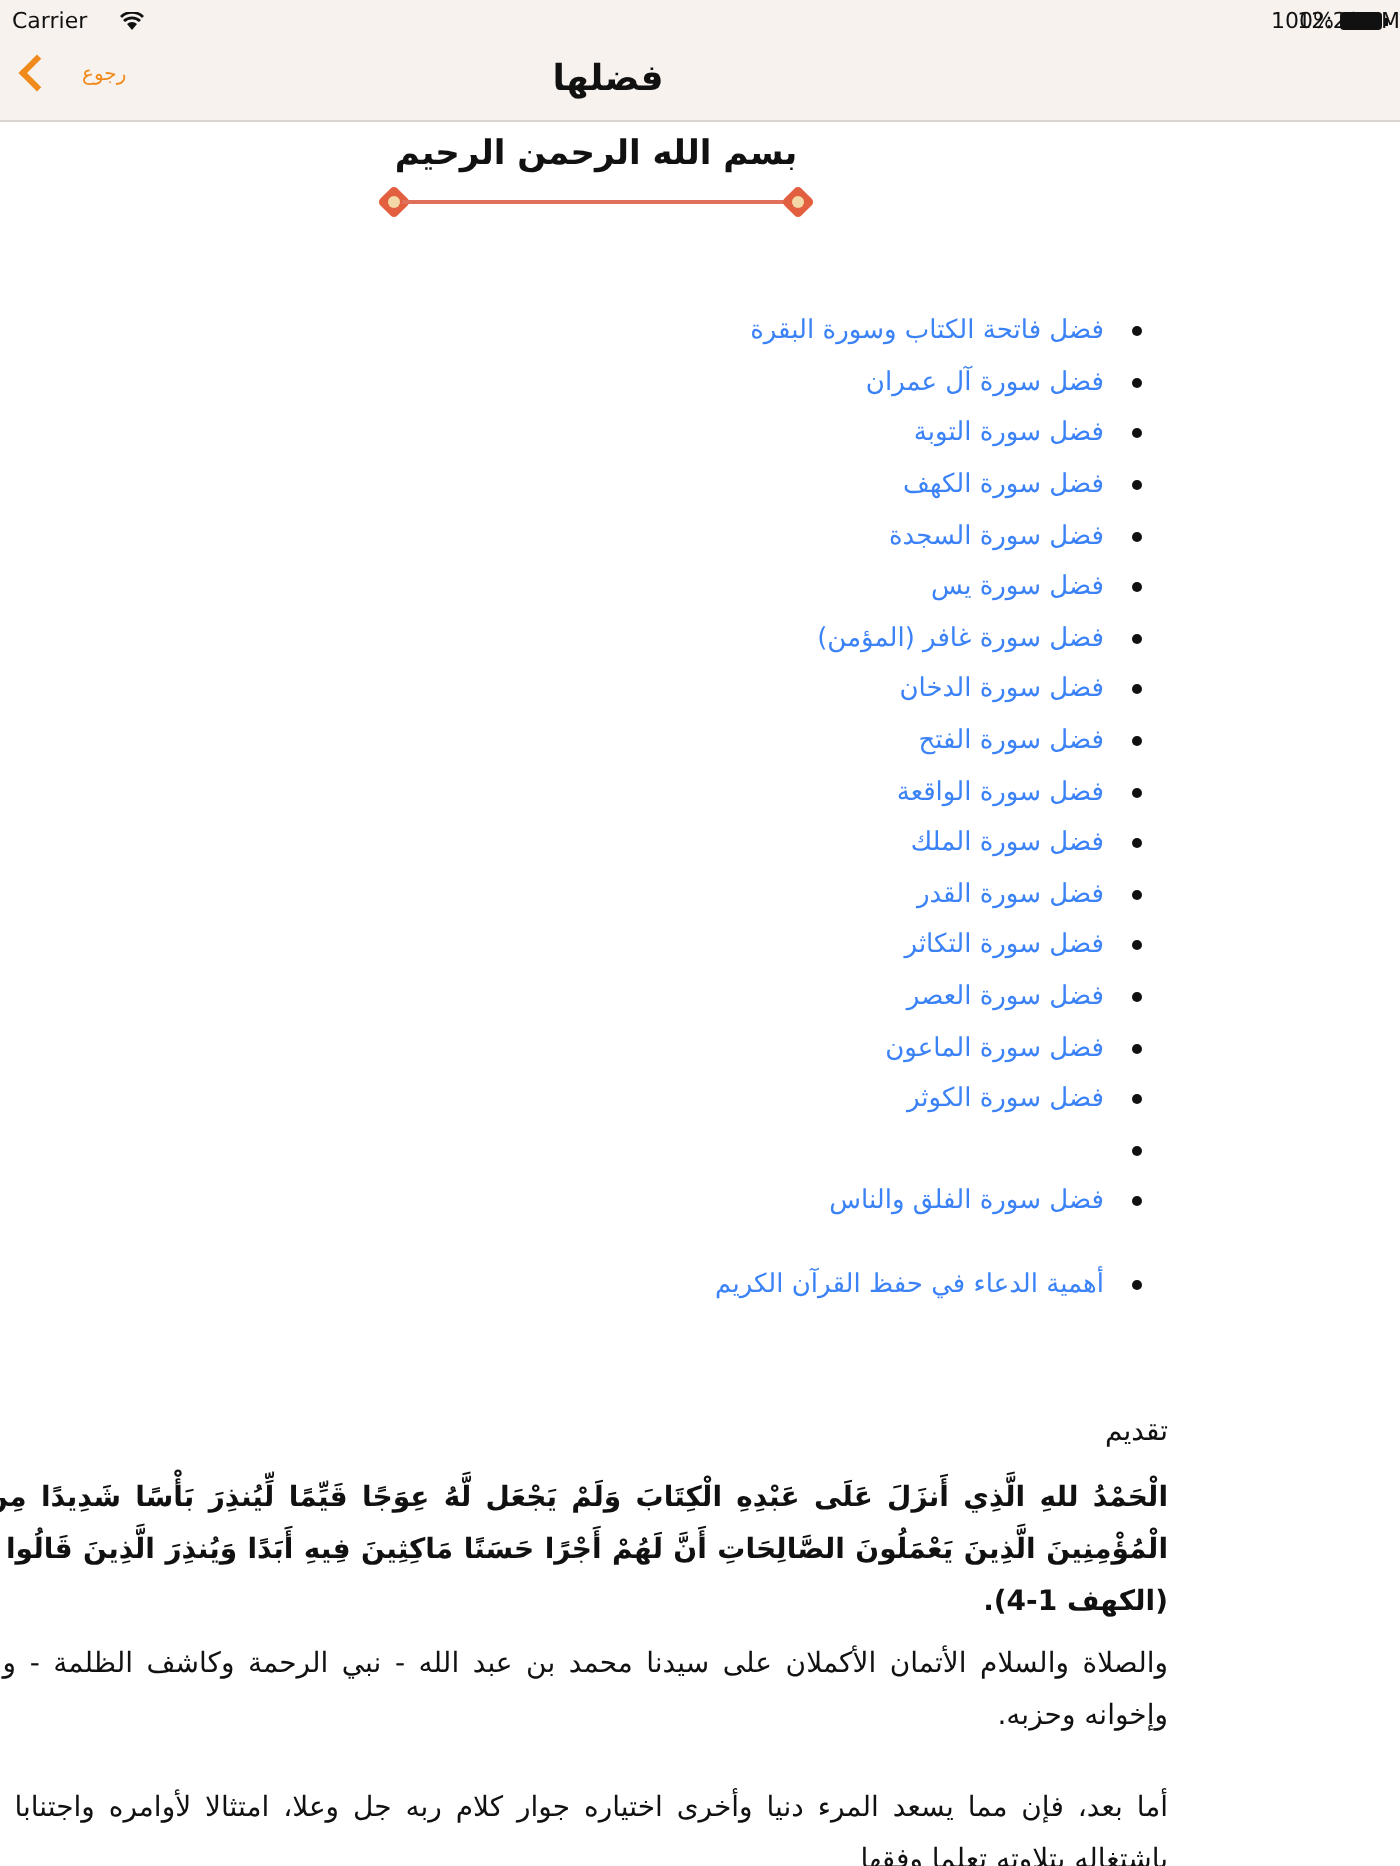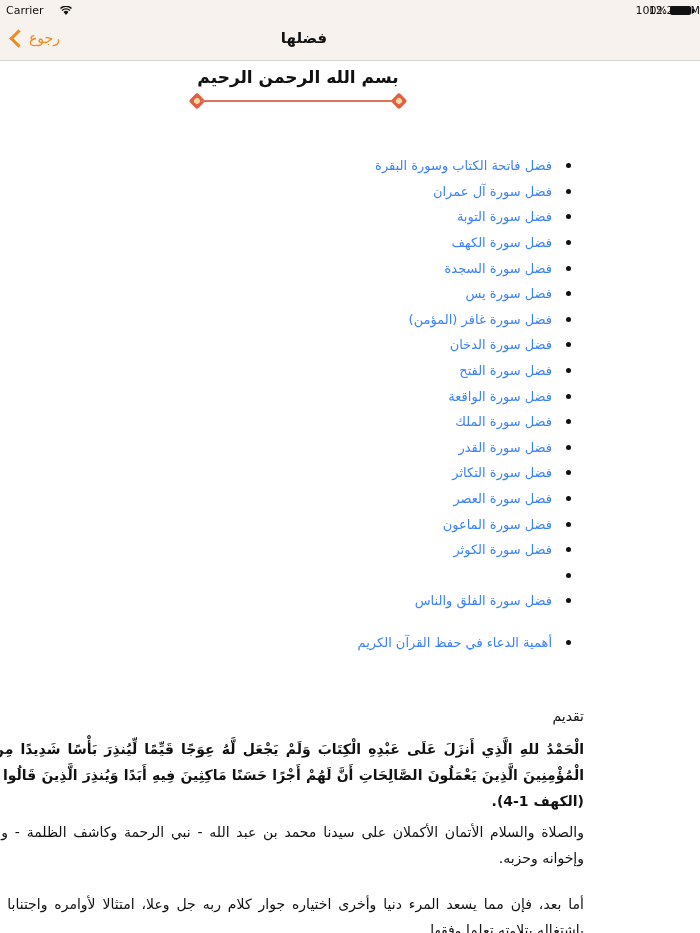--- a/index.html
+++ b/index.html
@@ -9,22 +9,22 @@
     position:relative;
   }
   .topbar { position:absolute; left:0; top:0; width:700px; height:60px; background:#f7f2ee; border-bottom:1px solid #d9d4d0; }
   .status { position:absolute; left:0; top:0; width:700px; height:20px; font-size:11px; color:#111; }
   .status .carrier { position:absolute; left:6px; top:4px; display:flex; align-items:center; gap:16px; }
   .status .time { position:absolute; left:0; width:700px; top:4px; text-align:right; font-weight:normal; }
   .status .battery { position:absolute; right:6px; top:4px; display:flex; align-items:center; gap:3px; }
   .batt-body { width:21px; height:9px; background:#111; border-radius:2px; }
   .batt-tip { width:2px; height:4px; background:#111; margin-left:-2px; }
   .nav { position:absolute; left:0; top:20px; width:700px; height:40px; }
-  .nav .title { position:absolute; left:0; width:608px; top:9px; text-align:center; font-size:15px; font-weight:bold; direction:rtl; }
-  .nav .back { position:absolute; left:8px; top:10px; display:flex; align-items:center; gap:4px; color:#f08a1c; font-size:14px; cursor:pointer; }
+  .nav .title { position:absolute; left:0; width:608px; top:9px; text-align:center; font-size:18px; font-weight:bold; direction:rtl; }
+  .nav .back { position:absolute; left:8px; top:10px; display:flex; align-items:flex-end; gap:16px; color:#f08a1c; font-size:10px; cursor:pointer; }
   .chev { width:10px; height:10px; border-left:3px solid #f08a1c; border-bottom:3px solid #f08a1c; transform:rotate(45deg); margin-left:4px; }
   .content { position:absolute; left:0; top:61px; width:596px; direction:rtl; }
   .basmala { text-align:center; font-size:17px; font-weight:bold; margin-top:6px; height:24px; }
   .ornament { position:relative; width:222px; height:16px; margin:2px auto 0; }
   .ornament .line { position:absolute; left:14px; right:14px; top:7px; height:2px; background:#e0705a; }
   .orn { position:absolute; top:0; width:16px; height:16px; transform:rotate(45deg) scale(0.75); background:#e2603f; border-radius:3px; }
   .orn::after { content:""; position:absolute; left:4px; top:4px; width:8px; height:8px; background:#f3d9a8; border-radius:50%; }
   .orn.l { left:2px; } .orn.r { right:2px; }
   ul.toc { list-style:none; margin:0; padding:0; position:absolute; right:0; top:92px; width:700px; }
   ul.toc li { height:25.6px; display:flex; align-items:center; padding-right:25px; font-size:13px; }

